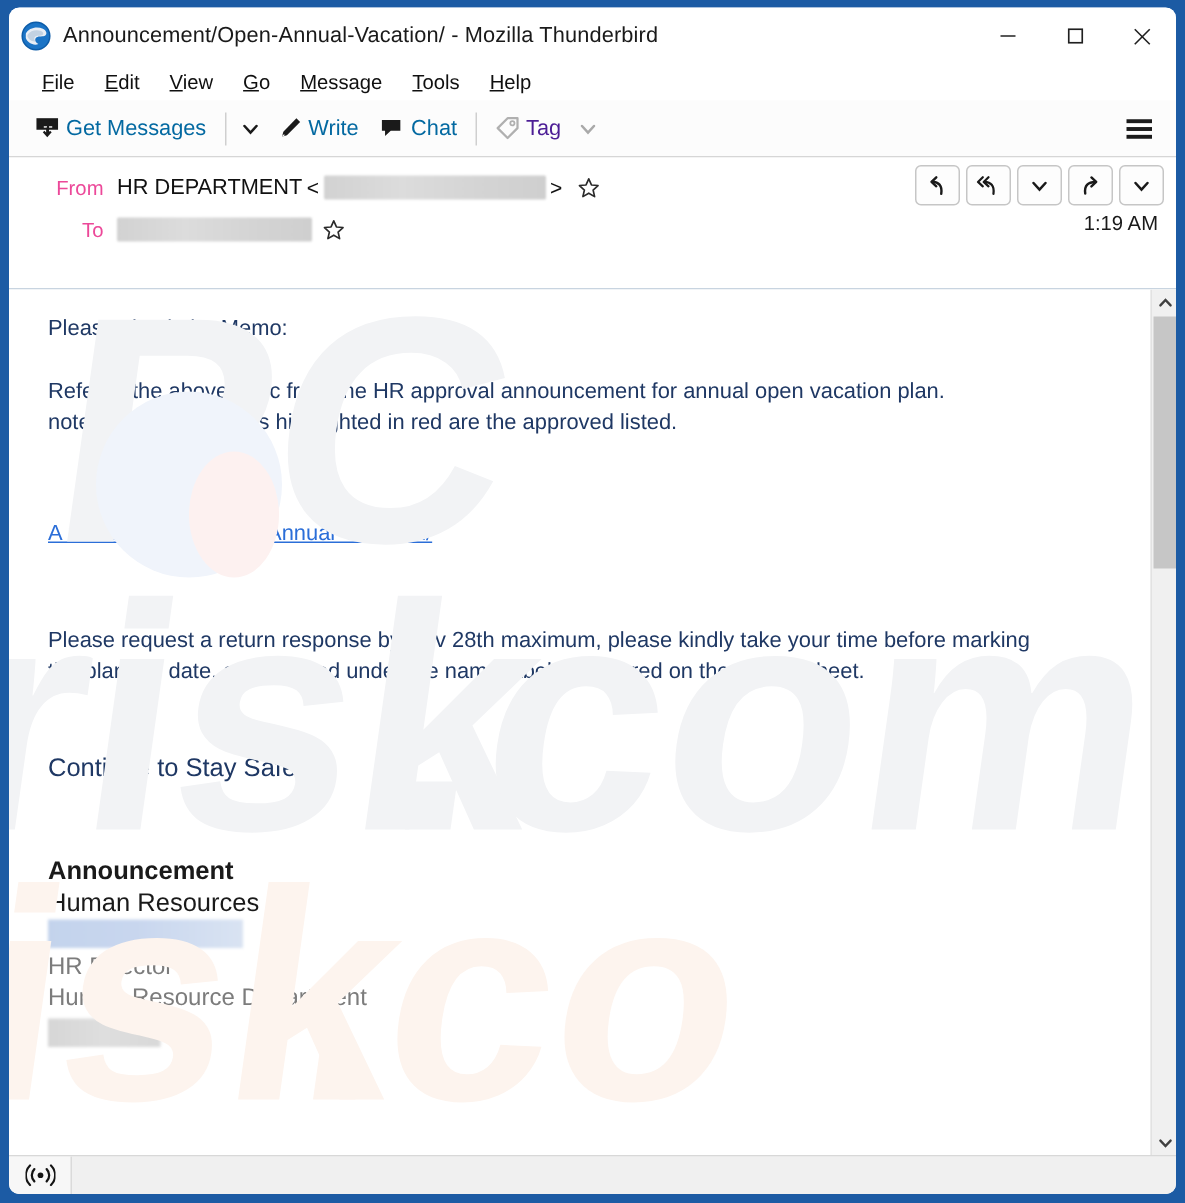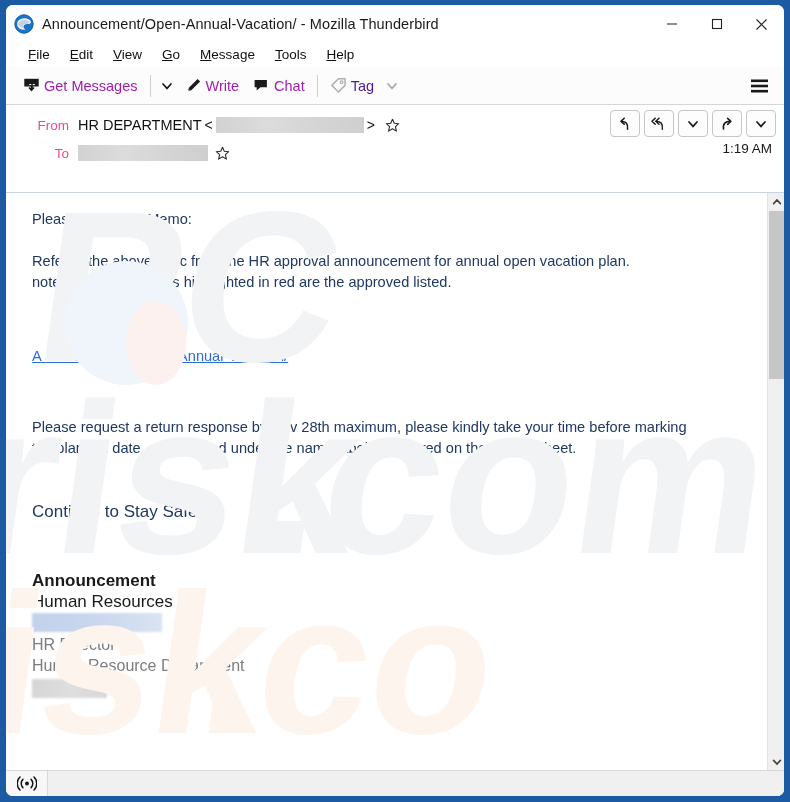--- a/index.html
+++ b/index.html
@@ -97,21 +97,21 @@
     align-items: center;
     padding: 0 6px 0 10px;
     position: relative;
   }
   .tb-btn {
     display: flex;
     align-items: center;
     height: 30px;
     padding: 0 7px;
     font-size: 14.5px;
-    color: #a21caf;
+    color: #0369a1;
     white-space: nowrap;
     border-radius: 3px;
     cursor: default;
   }
   .tb-btn .tb-ico { margin-right: 4px; display: flex; align-items: center; }
   .tb-chev {
     width: 22px; height: 30px;
     display: flex; align-items: center; justify-content: center;
     border-radius: 3px;
   }

